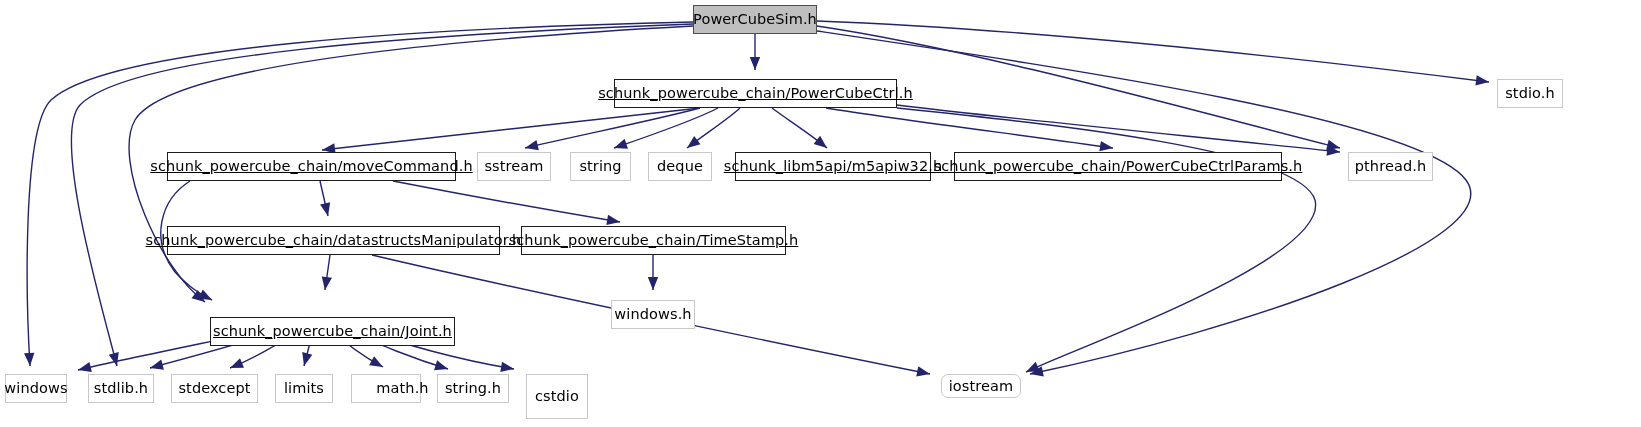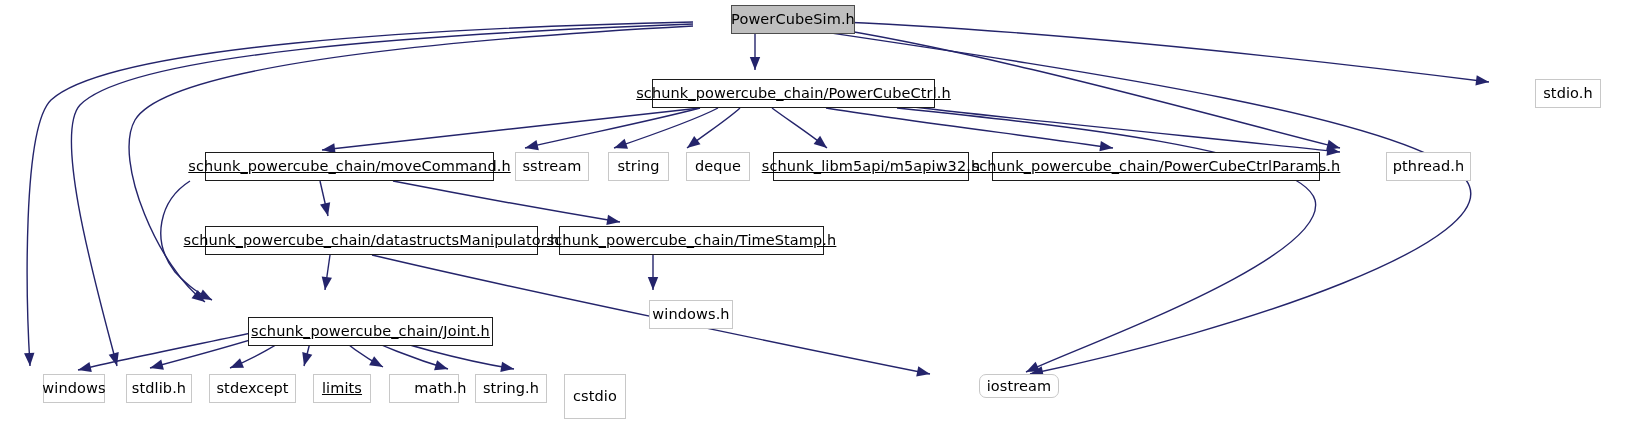--- a/index.html
+++ b/index.html
@@ -27,21 +27,20 @@
     box-sizing: border-box;
     display: flex;
     align-items: center;
     justify-content: center;
     white-space: nowrap;
     background: #ffffff;
     color: #000000;
     font-size: 14.5px;
     line-height: 1;
     letter-spacing: 0.1px;
-    margin-left: 38px;
   }
   .node-box.plain {
     border: 1px solid #c8c8c8;
   }
   .node-box.strong {
     border: 1.6px solid #1c1c1c;
     text-decoration: underline;
   }
   .node-box.root {
     border: 1.6px solid #4d4d4d;
@@ -171,21 +170,21 @@
       </div>
       <div class="node-box plain" style="left: 5px; top: 374px; width: 62px; height: 29px;">
         <span class="node-label">windows</span>
       </div>
       <div class="node-box plain" style="left: 88px; top: 374px; width: 66px; height: 29px;">
         <span class="node-label">stdlib.h</span>
       </div>
       <div class="node-box plain" style="left: 171px; top: 374px; width: 87px; height: 29px;">
         <span class="node-label">stdexcept</span>
       </div>
-      <div class="node-box plain" style="left: 275px; top: 374px; width: 58px; height: 29px; text-decoration: underline;">
+      <div class="node-box plain" style="left: 275px; top: 374px; width: 58px; height: 29px;">
         <span class="node-label">limits</span>
       </div>
       <div class="node-box plain" style="left: 351px; top: 374px; width: 70px; height: 29px; padding-left: 33px;">
         <span class="node-label">math.h</span>
       </div>
       <div class="node-box plain" style="left: 437px; top: 374px; width: 72px; height: 29px;">
         <span class="node-label">string.h</span>
       </div>
       <div class="node-box plain" style="left: 526px; top: 374px; width: 62px; height: 45px;">
         <span class="node-label">cstdio</span>

